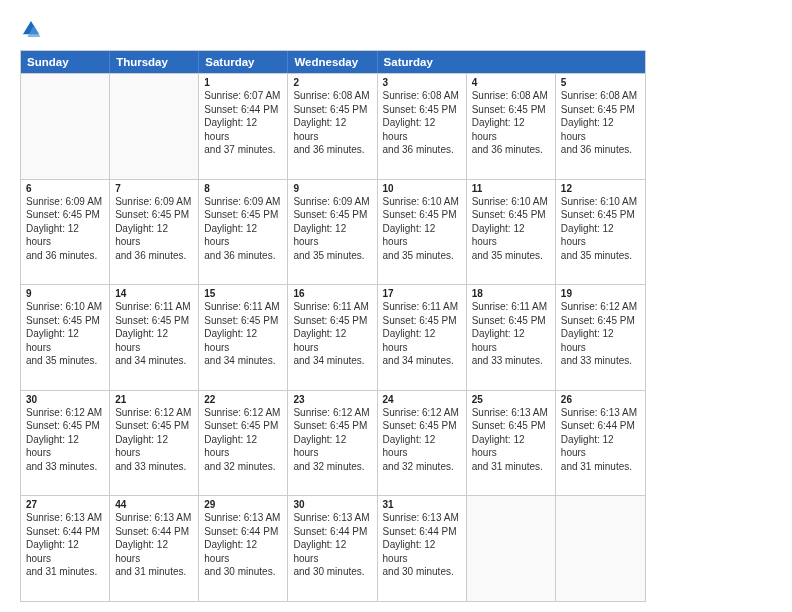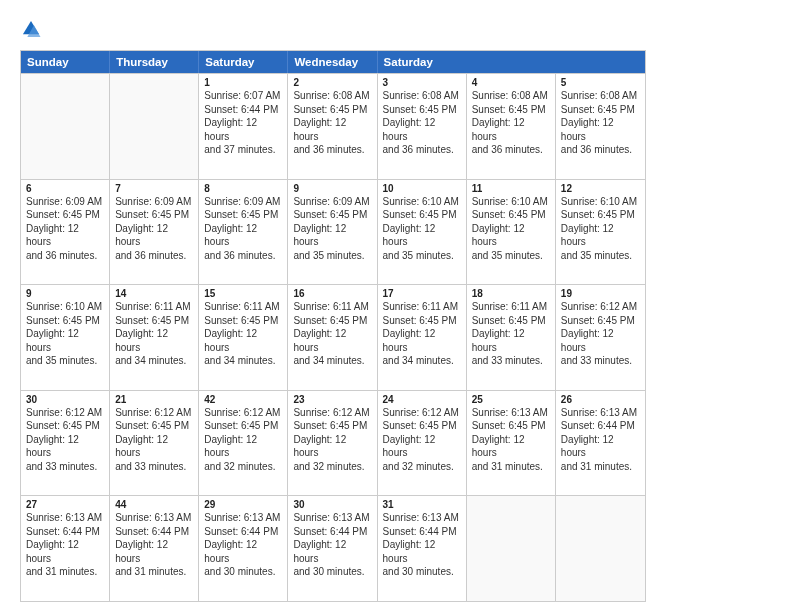--- a/index.html
+++ b/index.html
@@ -230,21 +230,21 @@
         <div class="cal-row">
           <div class="cal-cell">
             <div class="day-number">30</div>
             <div class="day-info">Sunrise: 6:12 AM<br>Sunset: 6:45 PM<br>Daylight: 12 hours<br>and 33 minutes.</div>
           </div>
           <div class="cal-cell">
             <div class="day-number">21</div>
             <div class="day-info">Sunrise: 6:12 AM<br>Sunset: 6:45 PM<br>Daylight: 12 hours<br>and 33 minutes.</div>
           </div>
           <div class="cal-cell">
-            <div class="day-number">42</div>
+            <div class="day-number">22</div>
             <div class="day-info">Sunrise: 6:12 AM<br>Sunset: 6:45 PM<br>Daylight: 12 hours<br>and 32 minutes.</div>
           </div>
           <div class="cal-cell">
             <div class="day-number">23</div>
             <div class="day-info">Sunrise: 6:12 AM<br>Sunset: 6:45 PM<br>Daylight: 12 hours<br>and 32 minutes.</div>
           </div>
           <div class="cal-cell">
             <div class="day-number">24</div>
             <div class="day-info">Sunrise: 6:12 AM<br>Sunset: 6:45 PM<br>Daylight: 12 hours<br>and 32 minutes.</div>
           </div>

